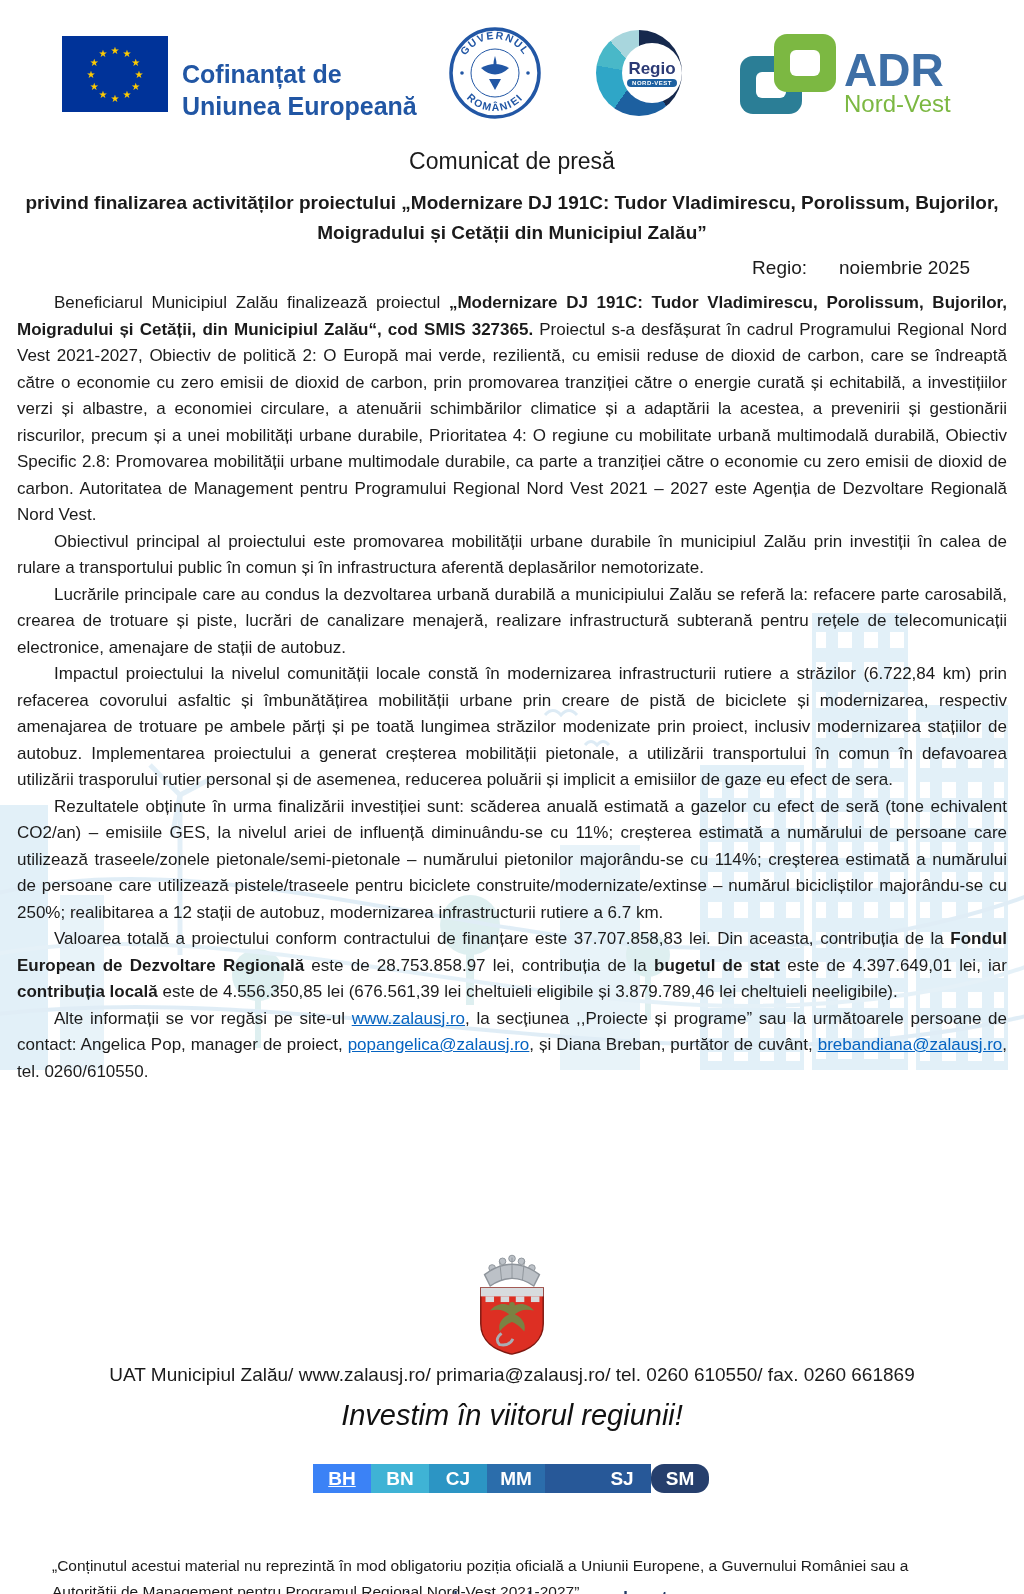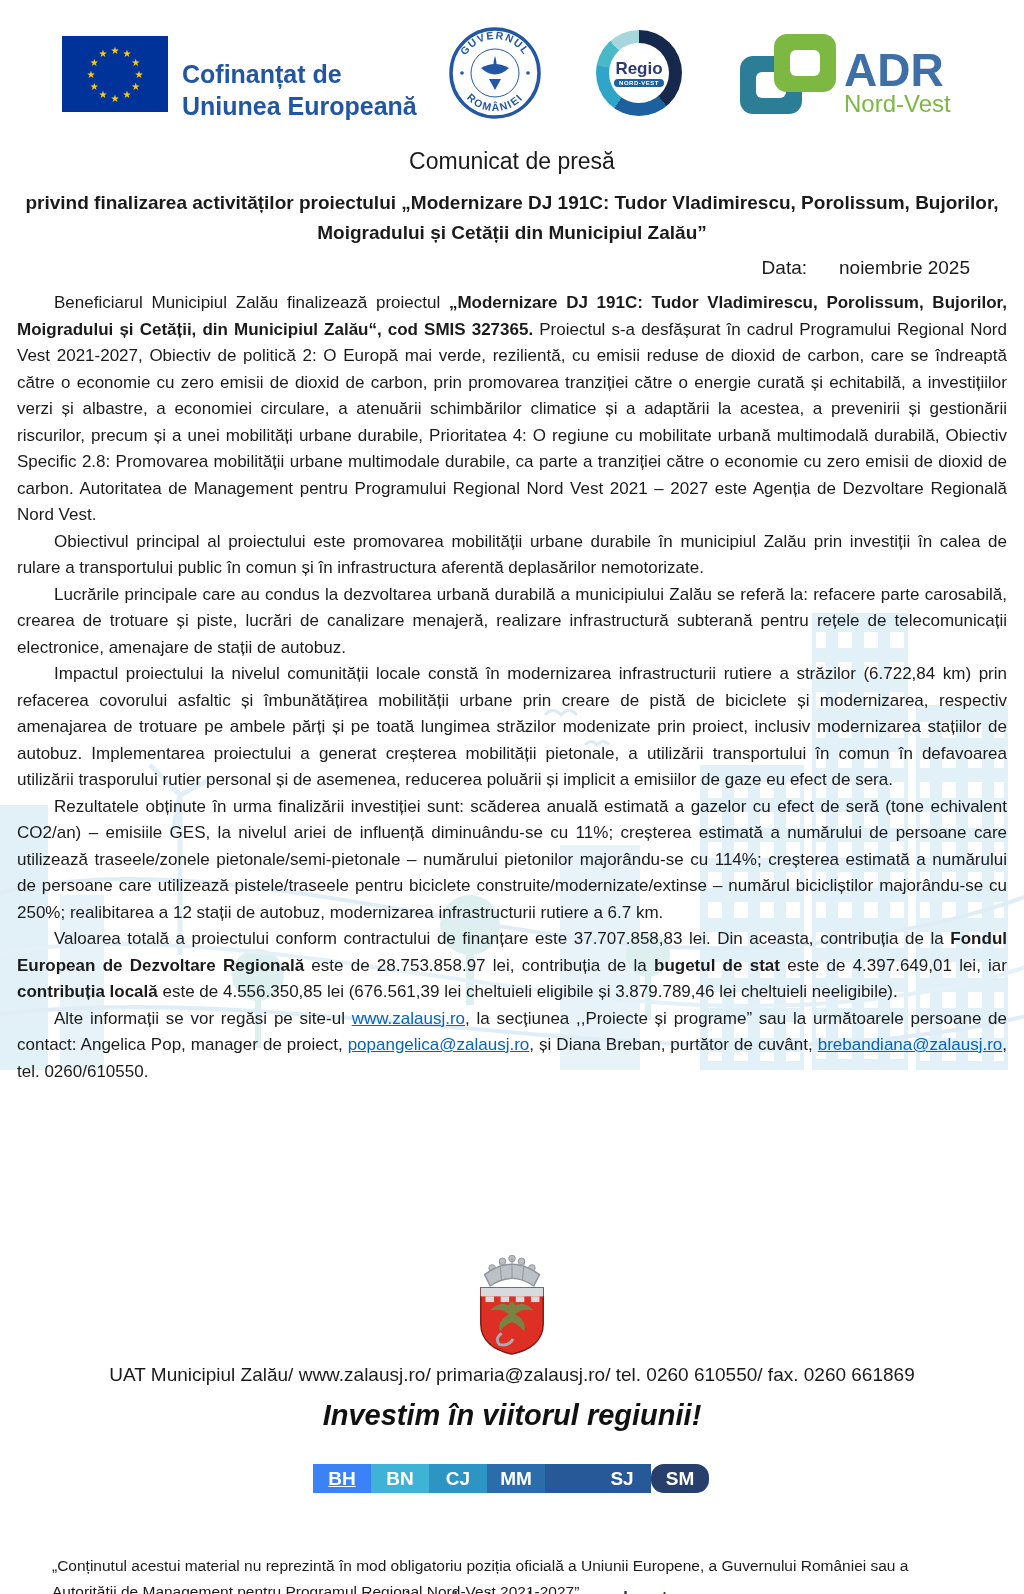--- a/index.html
+++ b/index.html
@@ -10,21 +10,21 @@
 
   
   .eu-flag { position:absolute; left:62px; top:36px; z-index:1; }
   .eu-text { position:absolute; left:182px; top:58px; font-weight:700; color:#2156a4;
              font-size:25px; line-height:32px; z-index:1; }
   .gov-seal { position:absolute; left:448px; top:26px; z-index:1; }
   .regio { position:absolute; left:596px; top:30px; width:86px; height:86px; z-index:1; }
   .regio-ring { width:86px; height:86px; border-radius:50%;
     background:conic-gradient(#16294d 0deg 140deg, #1d60a0 140deg 215deg,
       #2fa6c7 215deg 280deg, #49b8c8 280deg 318deg, #a8d6dd 318deg 360deg); }
-  .regio-center { position:absolute; left:13px; top:13px; width:60px; height:60px;
+  .regio-center { position:absolute; left:26px; top:13px; width:60px; height:60px;
     border-radius:50%; background:#ffffff; display:flex; flex-direction:column;
     align-items:center; justify-content:center; }
   .regio-name { color:#2b3a75; font-weight:700; font-size:17px; line-height:17px; }
   .regio-sub { background:#1d60a0; color:#ffffff; font-size:6px; font-weight:700;
     padding:1px 5px; border-radius:4px; margin-top:2px; letter-spacing:0.5px; }
   .adr { position:absolute; left:736px; top:30px; z-index:1; }
 
   
   .title { position:absolute; top:148px; left:0; width:100%; text-align:center;
     font-size:23px; font-weight:400; z-index:1; }
@@ -40,21 +40,21 @@
   .doc-link { color:#0563c1; text-decoration:underline; cursor:pointer; }
 
   
   .watermark { position:absolute; left:0; top:595px; width:1024px; height:475px;
     z-index:0; opacity:0.5; }
 
   
   .crest { position:absolute; top:1250px; left:50%; transform:translateX(-50%); z-index:1; }
   .contact { position:absolute; top:1364px; width:100%; text-align:center; font-size:19px; z-index:1; }
   .slogan { position:absolute; top:1399px; width:100%; text-align:center; font-size:29px;
-    font-weight:700; font-style:italic; color:#111111; z-index:1; }
+    font-weight:400; font-style:italic; color:#111111; z-index:1; }
   .county-bar { position:absolute; top:1464px; left:313px; width:396px; height:29px;
     display:flex; z-index:1; }
   .county { flex:1; display:flex; align-items:center; justify-content:center;
     color:#ffffff; font-weight:700; font-size:19px; }
   .websites { position:absolute; top:1588px; width:100%; text-align:center;
     font-weight:700; font-size:17px; color:#1f3864; z-index:1; }
   .websites .sep { margin:0 14px; }
   .disclaimer { position:absolute; top:1540px; left:52px; right:52px; text-align:left;
     font-size:15.5px; line-height:26px; z-index:1;margin-top:13px; }
 </style>
@@ -160,21 +160,21 @@
       <rect x="38" y="4" width="62" height="58" rx="13" fill="#7cb842"></rect>
       <rect x="54" y="20" width="30" height="26" rx="6" fill="#ffffff"></rect>
     </g>
     <text x="108" y="56" font-size="46" font-weight="700" fill="#3e6fa6" font-family="Liberation Sans, sans-serif">ADR</text>
     <text x="108" y="82" font-size="24" fill="#7cb842" font-family="Liberation Sans, sans-serif">Nord-Vest</text>
   </svg>
 
   <div class="title">Comunicat de presă</div>
   <div class="subtitle">privind finalizarea activităților proiectului „Modernizare DJ 191C: Tudor Vladimirescu, Porolissum, Bujorilor, Moigradului și Cetății din Municipiul Zalău”</div>
   <div class="dateline">
-    <span>Data:</span><span class="val">noiembrie 2025</span>
+    <span>Regio:</span><span class="val">noiembrie 2025</span>
   </div>
 
   <div class="body-text">
       <p class="para"><span>Beneficiarul Municipiul Zalău finalizează proiectul </span><span class="b">„Modernizare DJ 191C: Tudor Vladimirescu, Porolissum, Bujorilor, Moigradului și Cetății, din Municipiul Zalău“, cod SMIS 327365.</span><span> Proiectul s-a desfășurat în cadrul Programului Regional Nord Vest 2021-2027, Obiectiv de politică 2: O Europă mai verde, rezilientă, cu emisii reduse de dioxid de carbon, care se îndreaptă către o economie cu zero emisii de dioxid de carbon, prin promovarea tranziției către o energie curată și echitabilă, a investițiilor verzi și albastre, a economiei circulare, a atenuării schimbărilor climatice și a adaptării la acestea, a prevenirii și gestionării riscurilor, precum și a unei mobilități urbane durabile, Prioritatea 4: O regiune cu mobilitate urbană multimodală durabilă, Obiectiv Specific 2.8: Promovarea mobilității urbane multimodale durabile, ca parte a tranziției către o economie cu zero emisii de dioxid de carbon. Autoritatea de Management pentru Programului Regional Nord Vest 2021 – 2027 este Agenția de Dezvoltare Regională Nord Vest.</span></p>
       <p class="para"><span>Obiectivul principal al proiectului este promovarea mobilității urbane durabile în municipiul Zalău prin investiții în calea de rulare a transportului public în comun și în infrastructura aferentă deplasărilor nemotorizate.</span></p>
       <p class="para"><span>Lucrările principale care au condus la dezvoltarea urbană durabilă a municipiului Zalău se referă la: refacere parte carosabilă, crearea de trotuare și piste, lucrări de canalizare menajeră, realizare infrastructură subterană pentru rețele de telecomunicații electronice, amenajare de stații de autobuz.</span></p>
       <p class="para"><span>Impactul proiectului la nivelul comunității locale constă în modernizarea infrastructurii rutiere a străzilor (6.722,84 km) prin refacerea covorului asfaltic și îmbunătățirea mobilității urbane prin creare de pistă de biciclete și modernizarea, respectiv amenajarea de trotuare pe ambele părți și pe toată lungimea străzilor modenizate prin proiect, inclusiv modernizarea stațiilor de autobuz. Implementarea proiectului a generat creșterea mobilității pietonale, a utilizării transportului în comun în defavoarea utilizării trasporului rutier personal și de asemenea, reducerea poluării și implicit a emisiilor de gaze eu efect de sera.</span></p>
       <p class="para"><span>Rezultatele obținute în urma finalizării investiției sunt:  scăderea anuală estimată a gazelor cu efect de seră (tone echivalent CO2/an) – emisiile GES, la nivelul ariei de influență diminuându-se cu 11%; creșterea estimată a numărului de persoane care utilizează traseele/zonele pietonale/semi-pietonale – numărului pietonilor majorându-se cu 114%; creșterea estimată a numărului de persoane care utilizează pistele/traseele pentru biciclete construite/modernizate/extinse – numărul bicicliștilor majorându-se cu 250%;  realibitarea a 12 stații de autobuz, modernizarea infrastructurii rutiere a 6.7 km.</span></p>
       <p class="para"><span>Valoarea totală a proiectului conform contractului de finanțare este 37.707.858,83 lei. Din aceasta, contribuția de la </span><span class="b">Fondul European de Dezvoltare Regională</span><span> este de 28.753.858.97 lei, contribuția de la </span><span class="b">bugetul de stat</span><span> este de 4.397.649,01 lei, iar </span><span class="b">contribuția locală</span><span> este de 4.556.350,85 lei (676.561,39 lei cheltuieli eligibile și 3.879.789,46 lei cheltuieli neeligibile).</span></p>
       <p class="para"><span> Alte informații se vor regăsi pe site-ul </span><a href="#" class="doc-link">www.zalausj.ro</a><span>, la secțiunea ,,Proiecte și programe” sau la următoarele persoane de contact: Angelica Pop, manager de proiect, </span><a href="#" class="doc-link">popangelica@zalausj.ro</a><span>, și Diana Breban, purtător de cuvânt, </span><a href="#" class="doc-link">brebandiana@zalausj.ro</a><span>, tel. 0260/610550.</span></p>

